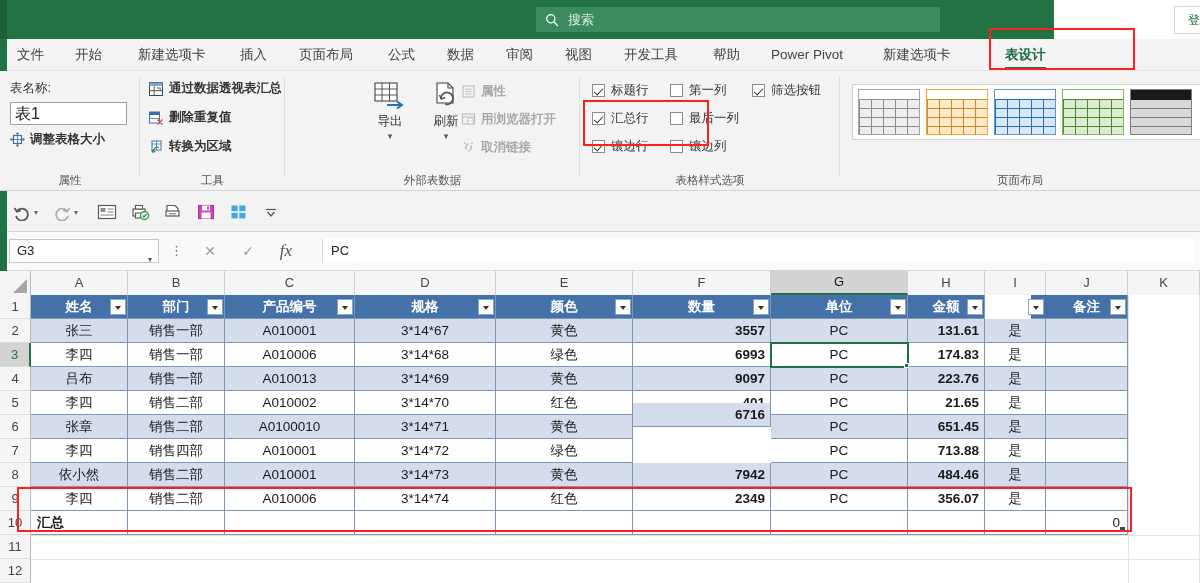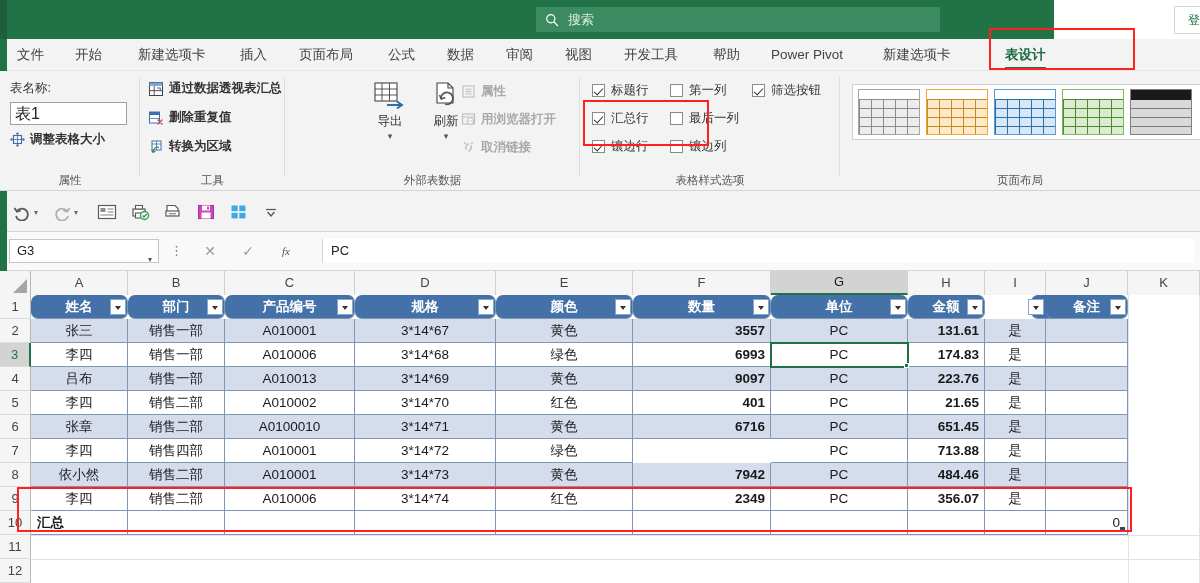--- a/index.html
+++ b/index.html
@@ -150,21 +150,21 @@
   }
   .fbar-dots {
     position: absolute; left: 170px; top: 12px; font-size: 13px; color: #777;
     letter-spacing: 0; line-height: 14px; width: 8px; text-align: center;
   }
   .fbtn {
     position: absolute; top: 9px; width: 24px; height: 20px;
     display: flex; align-items: center; justify-content: center;
     font-size: 14px; color: #9a9a9a; cursor: pointer;
   }
-  .fx { font-style: italic; font-family: "Liberation Serif", serif; font-size: 11px; color: #555; }
+  .fx { font-style: italic; font-family: "Liberation Serif", serif; font-size: 17px; color: #555; }
   .finput {
     position: absolute; left: 322px; top: 7px; width: 872px; height: 24px;
     background: #ffffff; border-left: 1px solid #d6d6d6;
     font-size: 13px; color: #222; line-height: 24px; padding-left: 8px; cursor: text;
   }
 
   
   .gridwrap {
     position: absolute; left: 0; top: 271px; width: 1200px; height: 312px;
     background: #ffffff; overflow: hidden;
@@ -202,21 +202,21 @@
   .cell {
     position: absolute; height: 24px; line-height: 24px;
     font-size: 13.5px; color: #1a1a1a; overflow: hidden; white-space: nowrap;
   }
   .gline-v { position: absolute; width: 1px; background: #e2e2e2; }
   .gline-h { position: absolute; height: 1px; background: #e2e2e2; }
 
   
   .thead {
     background: #4472a8; color: #ffffff; font-weight: bold;
-    text-align: center; border-right: 1px solid #ffffff; border-radius: 7px;
+    text-align: center; border-right: 1px solid #ffffff;
   }
   .filterbtn {
     position: absolute; width: 16px; height: 16px; top: 4px;
     background: #ffffff; border: 1px solid #8aa6c6; cursor: pointer;
   }
   .filterbtn::after {
     content: ""; position: absolute; left: 4px; top: 6px;
     width: 0; height: 0; border-style: solid;
     border-width: 4px 3.5px 0 3.5px; border-color: #333 transparent transparent transparent;
   }
@@ -669,21 +669,21 @@
     <div class="cell tcell trow-plain" style="left:771px;top:120px;width:137px">PC</div>
     <div class="cell tcell num trow-plain" style="left:908px;top:120px;width:77px">21.65</div>
     <div class="cell tcell trow-plain" style="left:985px;top:120px;width:61px">是</div>
     <div class="cell tcell trow-plain" style="left:1046px;top:120px;width:82px"></div>
 
     <div class="cell tcell trow-band" style="left:31px;top:144px;width:97px">张章</div>
     <div class="cell tcell trow-band" style="left:128px;top:144px;width:97px">销售二部</div>
     <div class="cell tcell trow-band" style="left:225px;top:144px;width:130px">A0100010</div>
     <div class="cell tcell trow-band" style="left:355px;top:144px;width:141px">3*14*71</div>
     <div class="cell tcell trow-band" style="left:496px;top:144px;width:137px">黄色</div>
-    <div class="cell tcell num trow-band" style="left:633px;top:144px;width:138px">6716</div>
+    <div class="cell tcell num trow-band" style="left:633px;top:132px;width:138px">6716</div>
     <div class="cell tcell trow-band" style="left:771px;top:144px;width:137px">PC</div>
     <div class="cell tcell num trow-band" style="left:908px;top:144px;width:77px">651.45</div>
     <div class="cell tcell trow-band" style="left:985px;top:144px;width:61px">是</div>
     <div class="cell tcell trow-band" style="left:1046px;top:144px;width:82px"></div>
 
     <div class="cell tcell trow-plain" style="left:31px;top:168px;width:97px">李四</div>
     <div class="cell tcell trow-plain" style="left:128px;top:168px;width:97px">销售四部</div>
     <div class="cell tcell trow-plain" style="left:225px;top:168px;width:130px">A010001</div>
     <div class="cell tcell trow-plain" style="left:355px;top:168px;width:141px">3*14*72</div>
     <div class="cell tcell trow-plain" style="left:496px;top:168px;width:137px">绿色</div>

